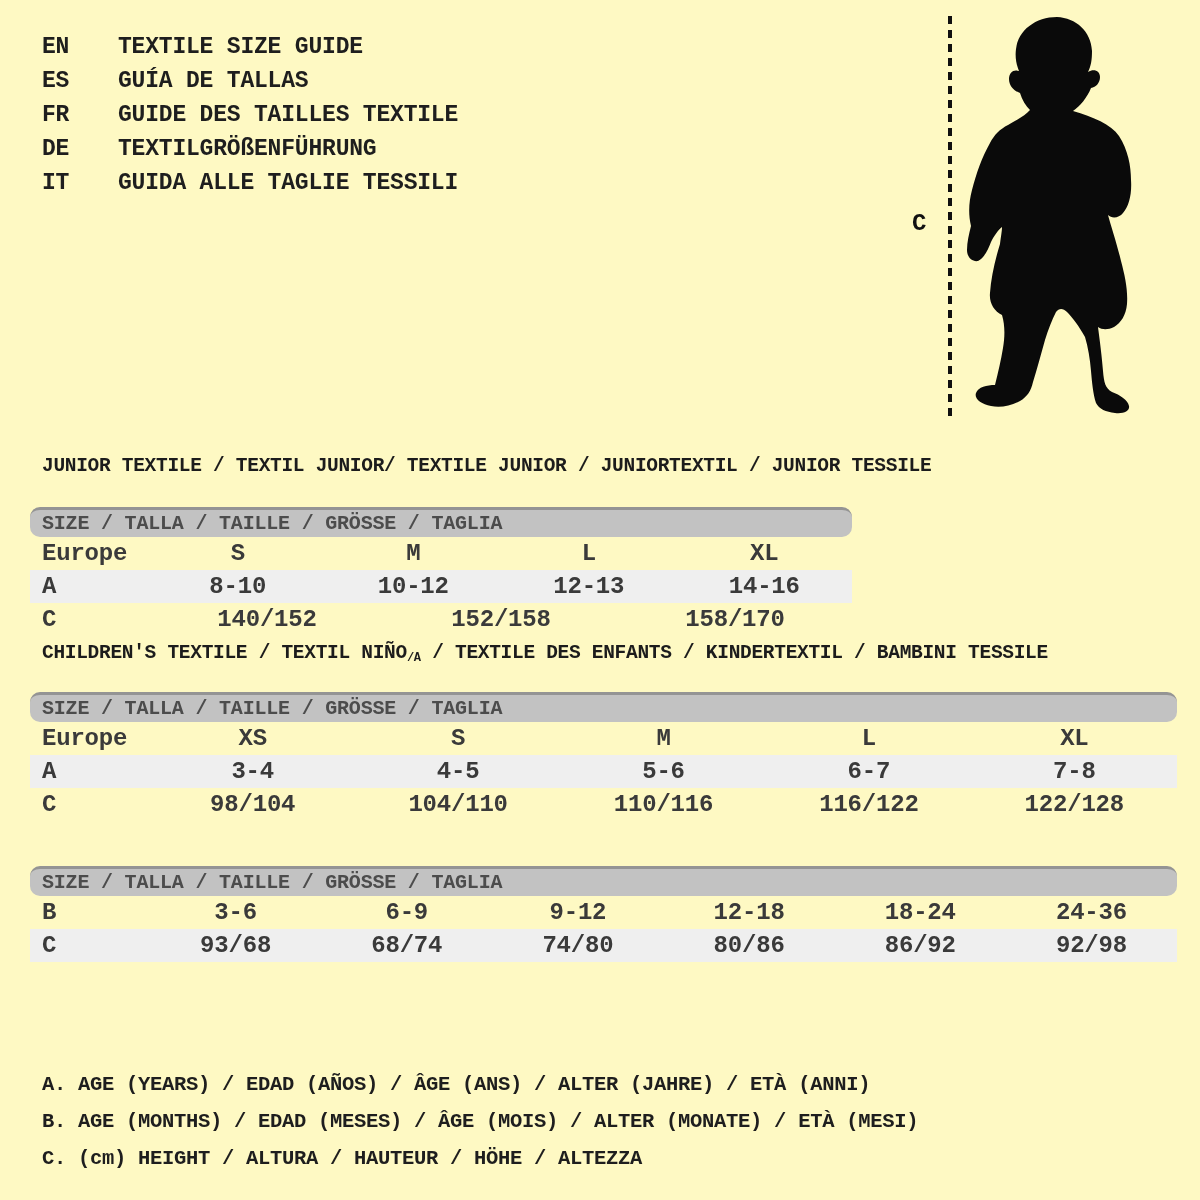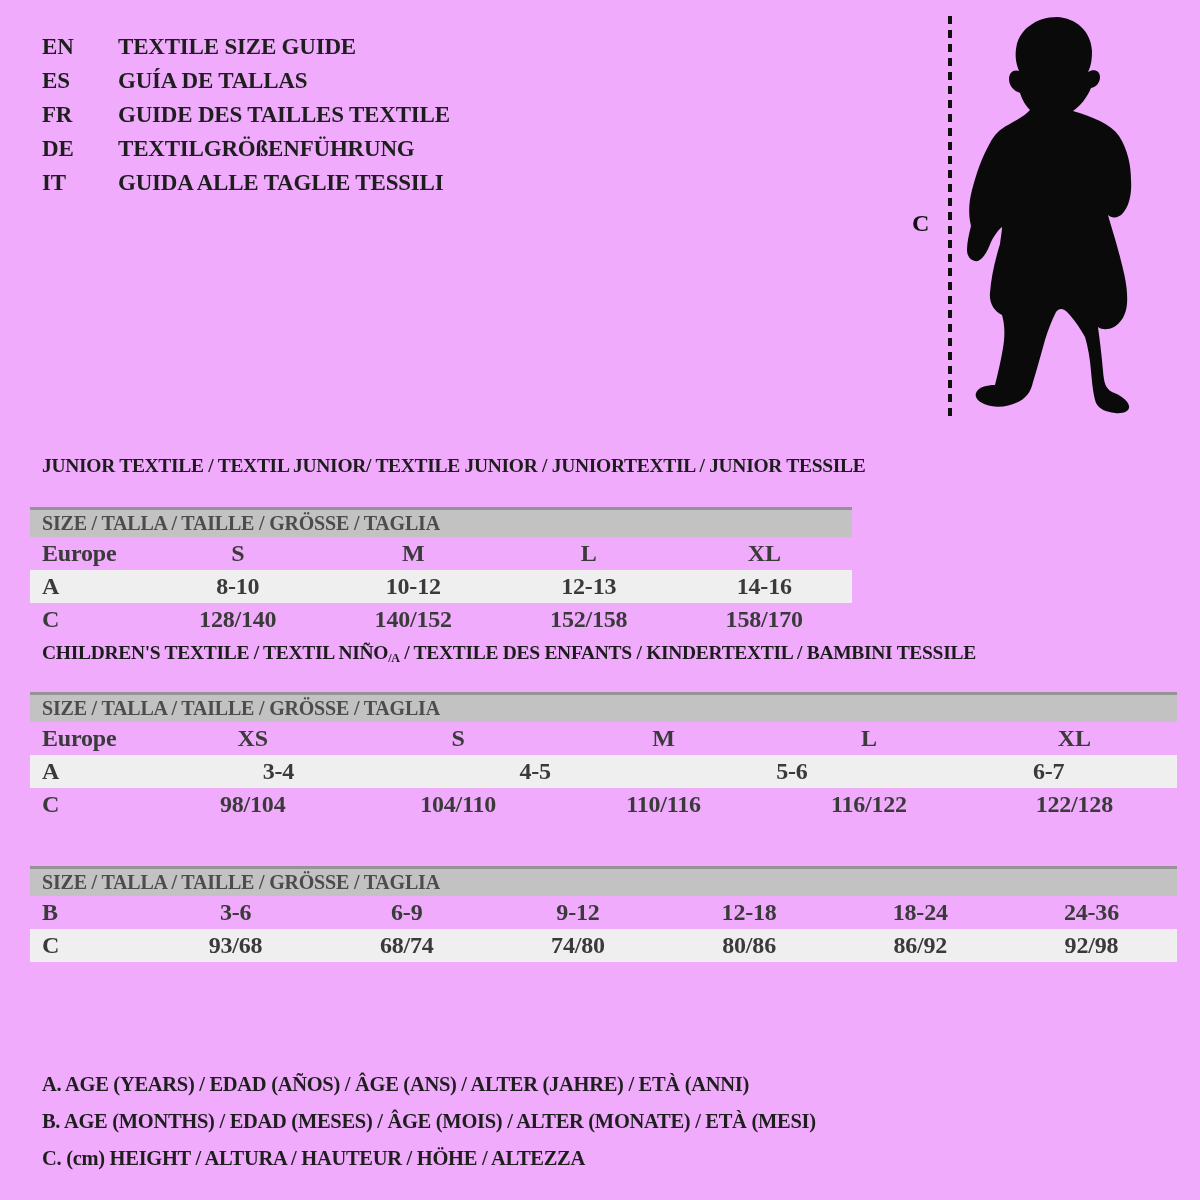--- a/index.html
+++ b/index.html
@@ -1,18 +1,18 @@
 <!DOCTYPE html>
 <html><head>
 <meta charset="utf-8">
 <style>
   html,body { margin:0; padding:0; background:#ffffff; }
   .page {
-    position:relative; width:1200px; height:1200px; background:#f0abfc;
-    font-family:Liberation Serif, serif; font-weight:bold;
+    position:relative; width:1200px; height:1200px; background:#fef9c3;
+    font-family:Liberation Mono, monospace; font-weight:bold;
     color:#222; overflow:hidden;
   }
 
   
   .lang-block { position:absolute; left:42px; top:30px; font-size:23px; line-height:34px; color:#1e1e1e; letter-spacing:-0.2px; }
   .lang-row { display:flex; }
   .lang-code { width:76px; }
 
   
   .dash-line {
@@ -29,21 +29,21 @@
   #sec-babies   { top:846px; width:1147px; }
 
   .sec-title { padding-left:12px; font-size:19.5px; line-height:24px; color:#1c1c1c; letter-spacing:-0.3px; white-space:nowrap; }
   #sec-babies .sec-title { line-height:31px; }
   .title-sub { font-size:0.62em; vertical-align:-0.25em; }
 
   .size-bar {
     margin-top:29px; height:30px; box-sizing:border-box;
     background:#c2c2c2; border-top:3px solid #949494;
     color:#4c4c4c; font-size:20px; line-height:27px; padding-left:12px;
-    letter-spacing:-0.2px; white-space:nowrap;
+    letter-spacing:-0.2px; white-space:nowrap;border-radius:10px;
   }
   #sec-children .size-bar { margin-top:22px; }
   #sec-babies   .size-bar { margin-top:20px; }
 
   .trow { display:flex; height:33px; line-height:33px; font-size:24px; color:#3a3a3a; letter-spacing:-0.2px; }
   .trow.shaded { background:#efefef; }
   .tlabel { width:120px; padding-left:12px; box-sizing:border-box; }
   .tcell { flex:1; text-align:center; }
 
   
@@ -107,21 +107,20 @@
     </div>
     <div class="trow shaded">
       <div class="tlabel">A</div>
       <div class="tcell">8-10</div>
       <div class="tcell">10-12</div>
       <div class="tcell">12-13</div>
       <div class="tcell">14-16</div>
     </div>
     <div class="trow">
       <div class="tlabel">C</div>
-      <div class="tcell">128/140</div>
       <div class="tcell">140/152</div>
       <div class="tcell">152/158</div>
       <div class="tcell">158/170</div>
     </div>
   </div>
 
   <div class="section" id="sec-children">
     <div class="sec-title"><span>CHILDREN'S TEXTILE / TEXTIL NIÑO</span><span class="title-sub">/A</span><span> / TEXTILE DES ENFANTS / KINDERTEXTIL / BAMBINI TESSILE</span></div>
     <div class="size-bar">SIZE / TALLA / TAILLE / GRÖSSE / TAGLIA</div>
     <div class="trow">
@@ -131,20 +130,21 @@
       <div class="tcell">M</div>
       <div class="tcell">L</div>
       <div class="tcell">XL</div>
     </div>
     <div class="trow shaded">
       <div class="tlabel">A</div>
       <div class="tcell">3-4</div>
       <div class="tcell">4-5</div>
       <div class="tcell">5-6</div>
       <div class="tcell">6-7</div>
+      <div class="tcell">7-8</div>
     </div>
     <div class="trow">
       <div class="tlabel">C</div>
       <div class="tcell">98/104</div>
       <div class="tcell">104/110</div>
       <div class="tcell">110/116</div>
       <div class="tcell">116/122</div>
       <div class="tcell">122/128</div>
     </div>
   </div>

